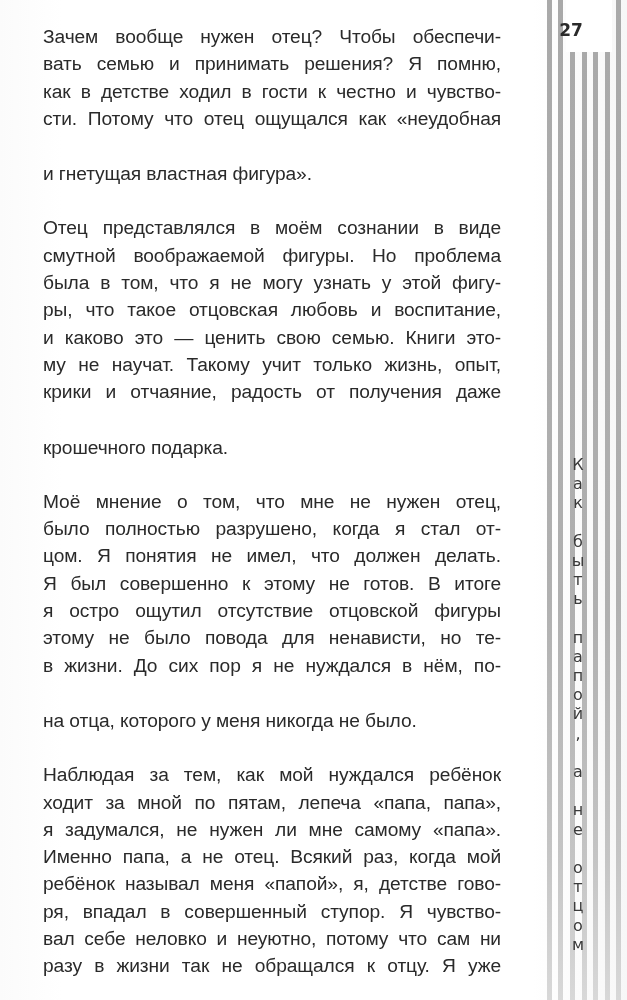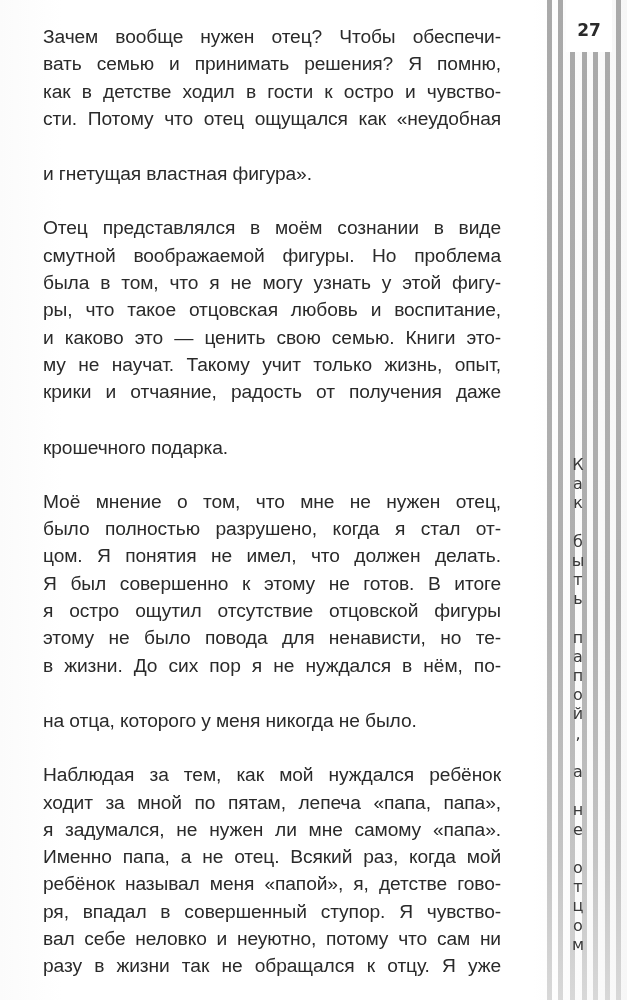--- a/index.html
+++ b/index.html
@@ -69,21 +69,21 @@
   .page-number-box {
     position: absolute;
     left: 566px;
     top: 0;
     width: 46px;
     height: 52px;
     background: #ffffff;
   }
   .page-number {
     position: absolute;
-    left: 566px;
+    left: 548px;
     top: 20px;
     width: 46px;
     text-align: center;
     font-family: "DejaVu Sans", sans-serif;
     font-weight: bold;
     font-size: 17px;
     color: #2a2a2a;
   }
   .vertical-title {
     position: absolute;
@@ -104,21 +104,21 @@
 </head>
 <body>
 
 <div class="page">
 
   <div class="body-text">
 
     <p class="para">
       <span class="line"><span class="line-inner">Зачем вообще нужен отец? Чтобы обеспечи-</span></span>
       <span class="line"><span class="line-inner">вать семью и принимать решения? Я помню,</span></span>
-      <span class="line"><span class="line-inner">как в детстве ходил в гости к остро и чувство-</span></span>
+      <span class="line"><span class="line-inner">как в детстве ходил в гости к честно и чувство-</span></span>
       <span class="line"><span class="line-inner">сти. Потому что отец ощущался как «неудобная</span></span>
       <span class="line last"><span class="line-inner">и гнетущая властная фигура».</span></span>
     </p>
 
     <p class="para">
       <span class="line"><span class="line-inner">Отец представлялся в моём сознании в виде</span></span>
       <span class="line"><span class="line-inner">смутной воображаемой фигуры. Но проблема</span></span>
       <span class="line"><span class="line-inner">была в том, что я не могу узнать у этой фигу-</span></span>
       <span class="line"><span class="line-inner">ры, что такое отцовская любовь и воспитание,</span></span>
       <span class="line"><span class="line-inner">и каково это — ценить свою семью. Книги это-</span></span>

